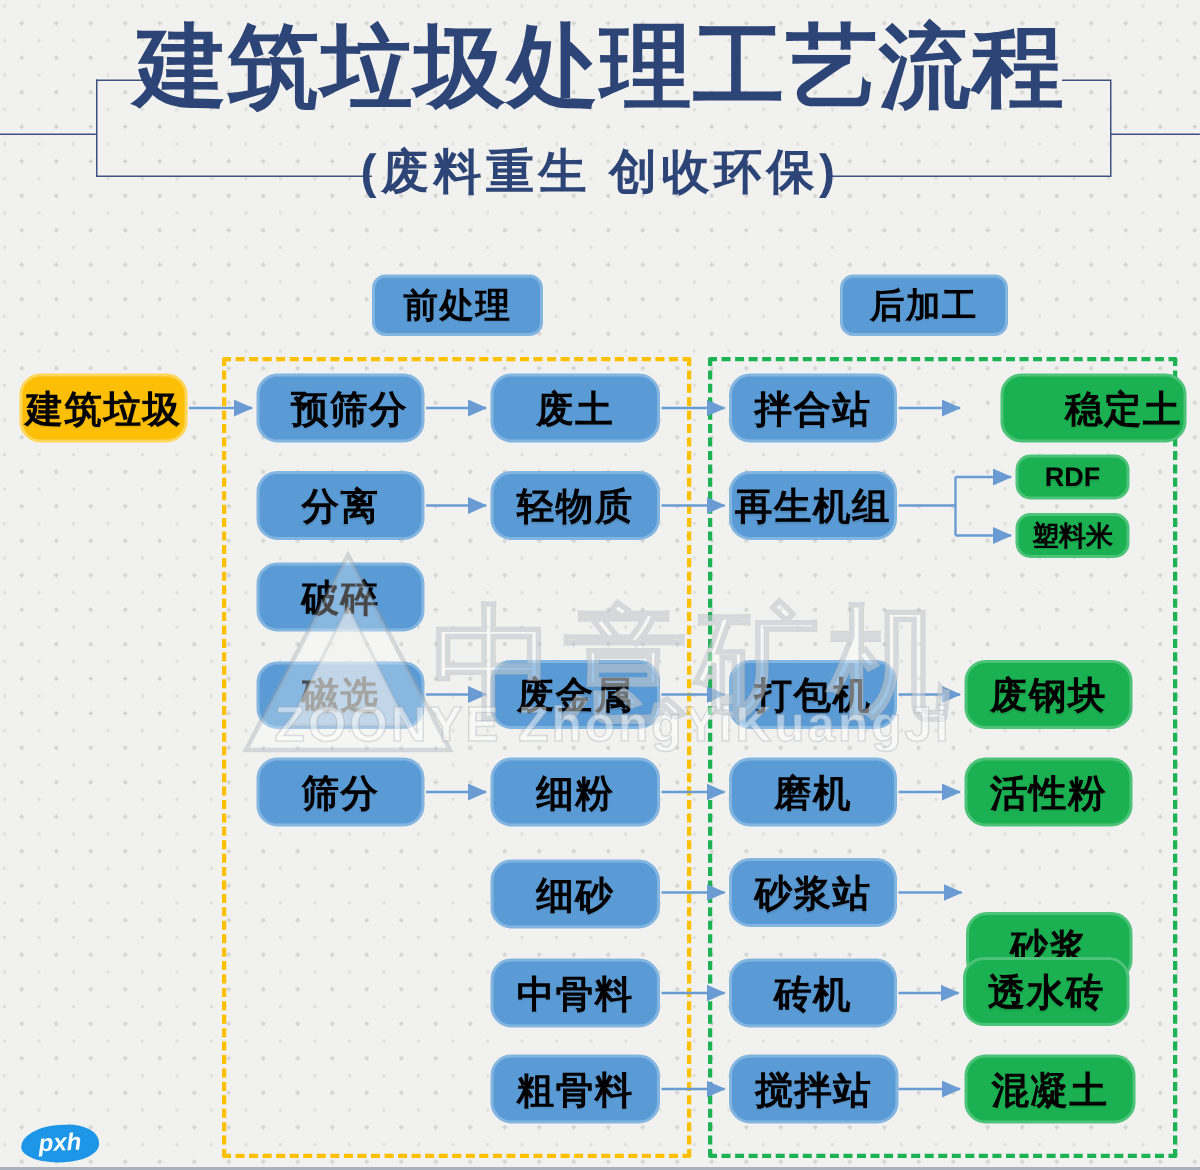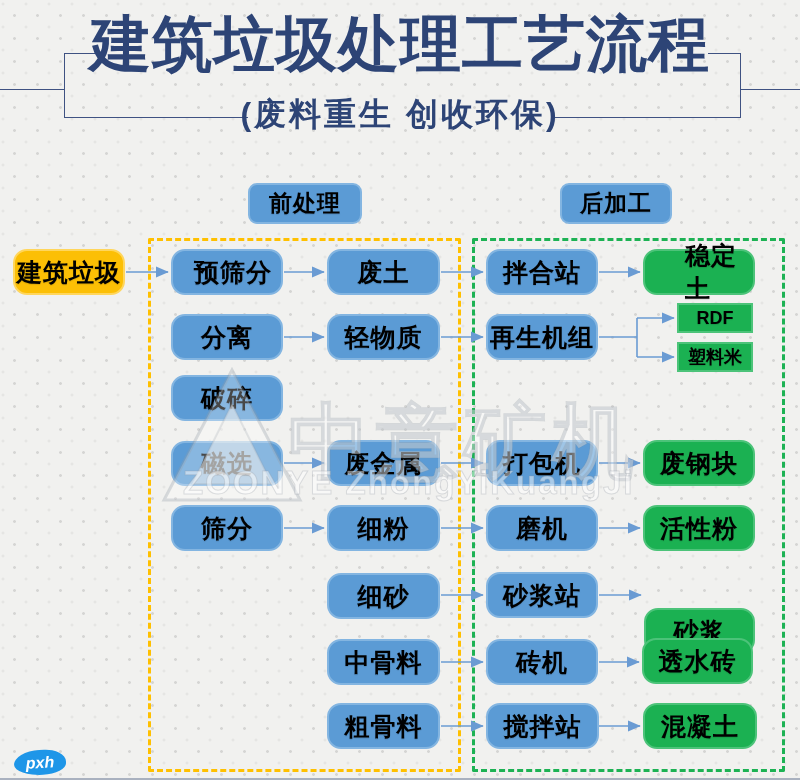--- a/index.html
+++ b/index.html
@@ -34,21 +34,21 @@
   .node{
     position:absolute;display:flex;align-items:center;justify-content:center;
     color:#000000;font-weight:700;z-index:2;box-sizing:border-box;
     border-radius:14px;font-size:25px;letter-spacing:1px;
     text-shadow:0 1px 1px rgba(0,0,0,.12);
   }
   .node.process{background:var(--c-blue);border:2px solid var(--c-blue-border);}
   .node.output{background:var(--c-green);border:2px solid var(--c-green-border);}
   .node.source{background:var(--c-yellow);border:2px solid var(--c-yellow-border);}
   .node.section{background:var(--c-blue);border:2px solid var(--c-blue-border);border-radius:9px;font-size:23px;font-weight:700;z-index:2;}
-  .node.small{border-radius:0;font-size:18px;letter-spacing:0;}
+  .node.small{border-radius:10px;font-size:18px;letter-spacing:0;}
   
   #arrows-svg{left:0;top:0;z-index:3;}
   
   #watermark{z-index:4;pointer-events:none;}
   #wm-cn{
     position:absolute;left:288px;top:388px;
     font-size:82px;font-weight:900;letter-spacing:6px;
     color:rgba(255,255,255,.42);
     -webkit-text-stroke:1px rgba(140,148,158,.30);
   }
@@ -148,21 +148,21 @@
       </div>
       <div class="node process" style="left: 486px; top: 572px; width: 112px; height: 46px;">
         <span>砂浆站</span>
       </div>
       <div class="node process" style="left: 486px; top: 639px; width: 112px; height: 46px;">
         <span>砖机</span>
       </div>
       <div class="node process" style="left: 486px; top: 703px; width: 113px; height: 46px;">
         <span>搅拌站</span>
       </div>
-      <div class="node output" style="left: 643px; top: 249px; width: 112px; height: 46px; padding-left: 40px;">
+      <div class="node output" style="left: 667px; top: 249px; width: 124px; height: 46px; padding-left: 40px;">
         <span>稳定土</span>
       </div>
       <div class="node output small" style="left: 677px; top: 303px; width: 76px; height: 30px;">
         <span>RDF</span>
       </div>
       <div class="node output small" style="left: 677px; top: 342px; width: 76px; height: 30px;">
         <span>塑料米</span>
       </div>
       <div class="node output" style="left: 643px; top: 440px; width: 112px; height: 46px;">
         <span>废钢块</span>

